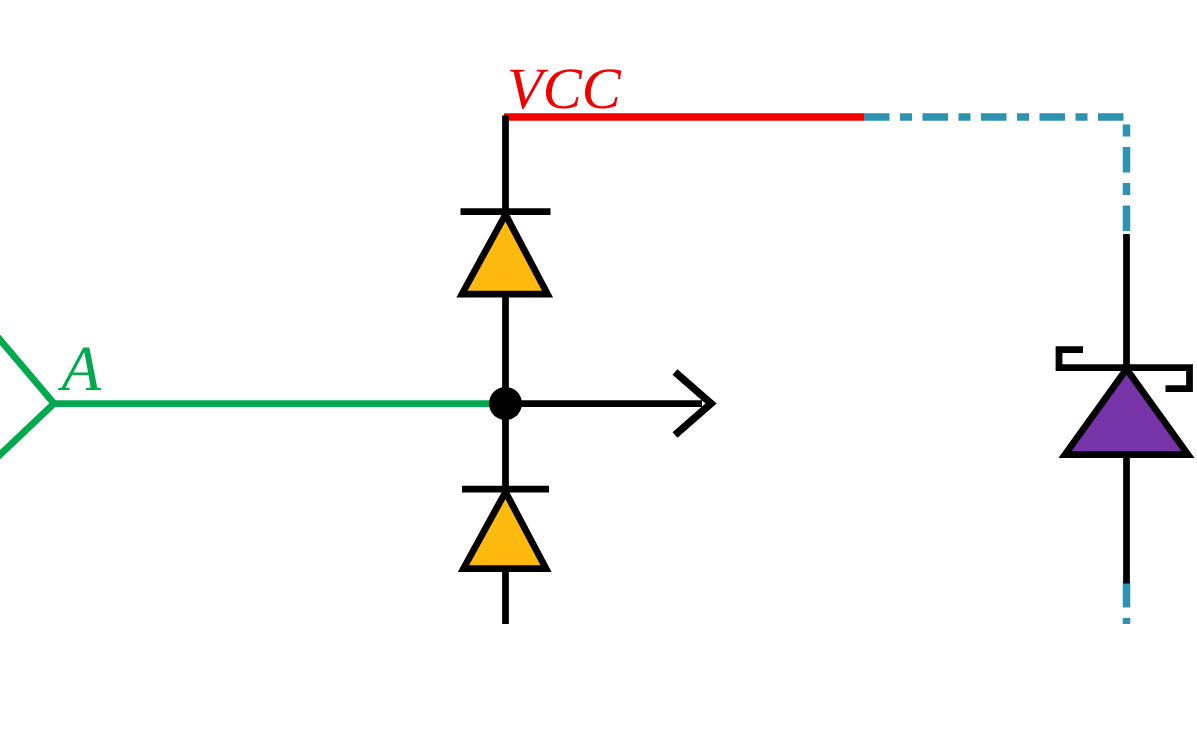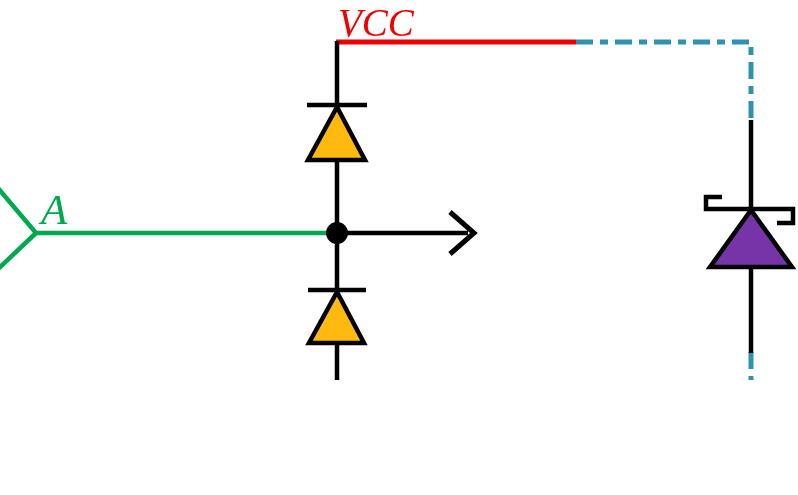--- a/index.html
+++ b/index.html
@@ -1,17 +1,17 @@
 <!DOCTYPE html>
 <html><head>
 <meta charset="utf-8">
 <title>Diode Clamp Schematic</title>
 <style>
   html, body { margin: 0; padding: 0; background: #ffffff; }
-  .stage { width: 798px; height: 380px; position: relative; overflow: hidden; }
+  .stage { width: 798px; height: 380px; position: relative; overflow: hidden; margin-top: 36px; }
   svg { display: block; }
   .slabel {
     font-family: "Liberation Serif", "DejaVu Serif", serif;
     font-style: italic;
   }
   .vcc-text { font-size: 39px; }
   .a-text   { font-size: 43px; }
 </style>
 </head>
 <body>

